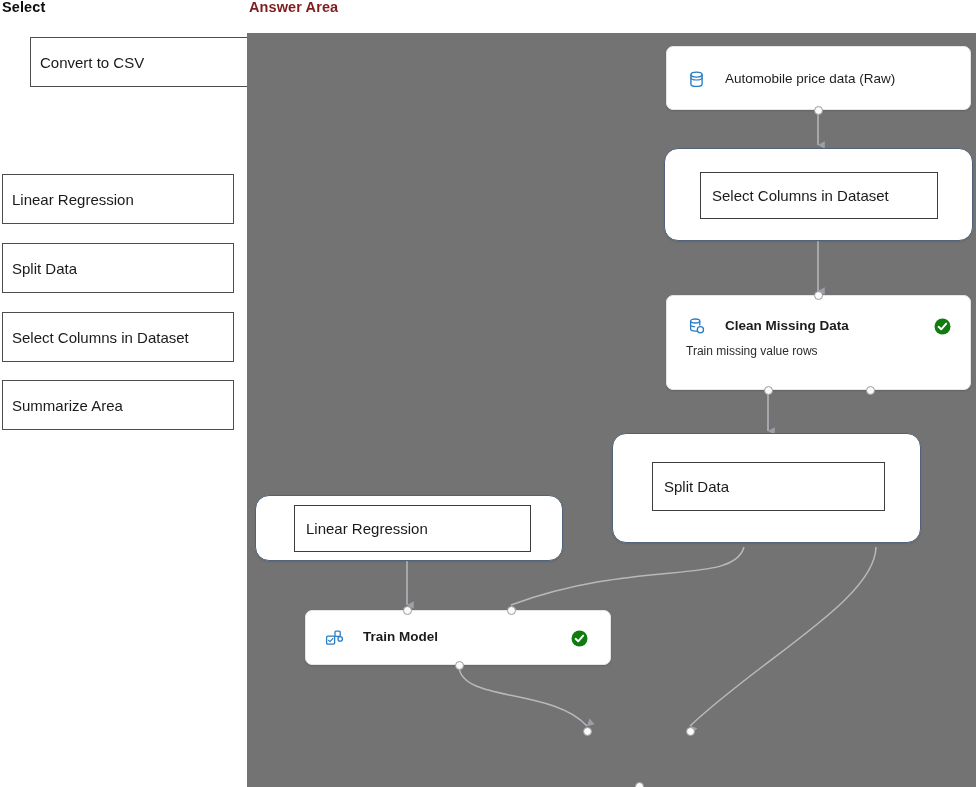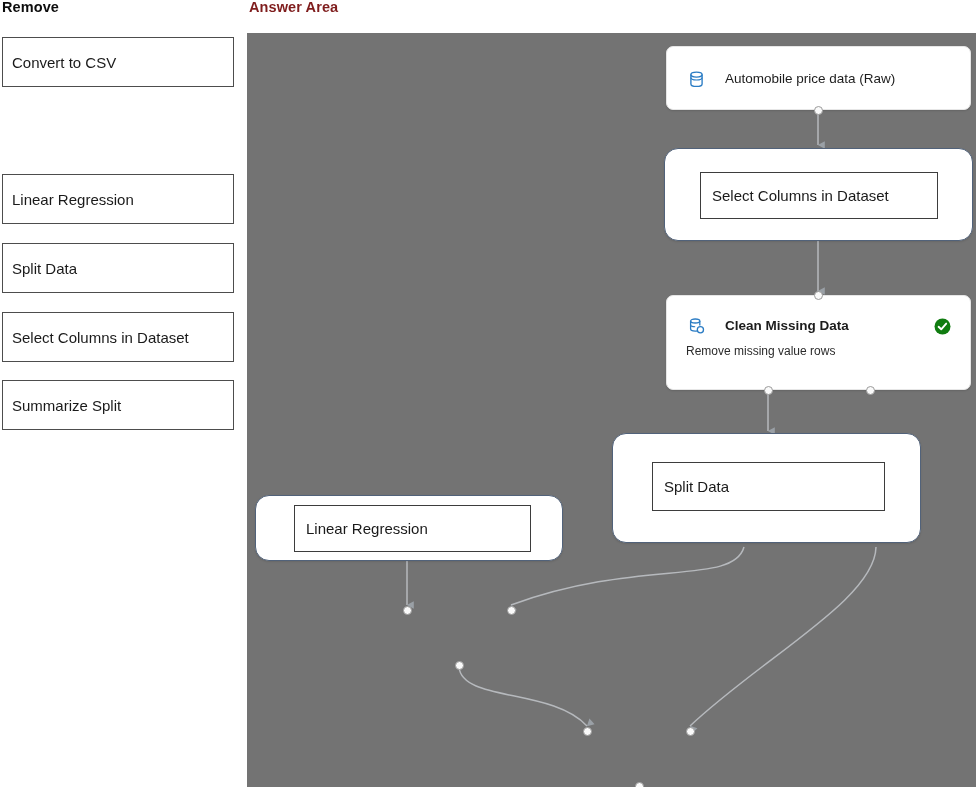--- a/index.html
+++ b/index.html
@@ -86,27 +86,27 @@
     position:absolute; width:9px; height:9px;
     border-radius:50%;
     background:#fafafa; border:1.3px solid #9b9b9b;
     box-sizing:border-box;
   }
 </style>
 </head>
 <body>
 
 <div id="modules-panel">
-  <div id="modules-heading">Remove</div>
-
-  <div class="module-item" style="top:37px;">Convert to CSV</div>
+  <div id="modules-heading">Select</div>
+
+  <div class="module-item" style="top:37px;margin-left:28px;">Convert to CSV</div>
   <div class="module-item" style="top:174px;">Linear Regression</div>
   <div class="module-item" style="top:243px;">Split Data</div>
   <div class="module-item" style="top:312px;">Select Columns in Dataset</div>
-  <div class="module-item" style="top:380px;">Summarize Split</div>
+  <div class="module-item" style="top:380px;">Summarize Area</div>
 </div>
 
 <div id="answer-heading">Answer Area</div>
 
 <div id="canvas">
 
   <svg id="edge-layer" viewBox="0 0 729 763" width="729" height="763">
     <defs>
       <marker id="arw" markerWidth="9" markerHeight="9" refX="4.2" refY="7.4" orient="auto" markerUnits="userSpaceOnUse">
         <path d="M0.4,0.6 L8.0,0.6 L4.2,7.6 Z" fill="#9aa0a6"></path>
@@ -150,40 +150,57 @@
     <span class="node-icon" style="left:20px; top:21px;">
       <svg width="19" height="19" viewBox="0 0 19 19">
         <ellipse cx="8.2" cy="4.0" rx="4.6" ry="2.0" fill="#ffffff" stroke="#2b7cc4" stroke-width="1.3"></ellipse>
         <path d="M3.6,4.0 L3.6,12.1 C3.6,13.2 5.7,14.1 8.2,14.1 C9.0,14.1 9.7,14.0 10.4,13.9" fill="none" stroke="#2b7cc4" stroke-width="1.3"></path>
         <path d="M12.8,4.0 L12.8,8.4" fill="none" stroke="#2b7cc4" stroke-width="1.3"></path>
         <path d="M3.6,7.8 C3.6,8.9 5.7,9.8 8.2,9.8" fill="none" stroke="#2b7cc4" stroke-width="1.1"></path>
         <circle cx="13.4" cy="12.8" r="3.1" fill="#ffffff" stroke="#2b7cc4" stroke-width="1.3"></circle>
       </svg>
     </span>
     <span class="node-title bold" style="left:58px; top:22px;">Clean Missing Data</span>
-    <span class="node-sub" style="left:19px; top:48px;">Remove missing value rows</span>
+    <span class="node-sub" style="left:19px; top:48px;">Train missing value rows</span>
     <span class="status-badge" style="left:267px; top:22px;">
       <svg width="17" height="17" viewBox="0 0 17 17">
         <circle cx="8.5" cy="8.5" r="8" fill="#107c10"></circle>
         <path d="M4.6,8.8 L7.2,11.3 L12.2,5.6" fill="none" stroke="#ffffff" stroke-width="1.9" stroke-linecap="round" stroke-linejoin="round"></path>
       </svg>
     </span>
   </div>
   <div class="port" style="left:567px; top:258px;"></div>
   <div class="port" style="left:517px; top:353px;"></div>
   <div class="port" style="left:619px; top:353px;"></div>
 
   <div class="node shell" style="left:365px; top:400px; width:309px; height:110px;">
     <div class="inner-box" style="left:39px; top:28px; width:233px; height:49px;">Split Data</div>
   </div>
 
   <div class="node shell" style="left:8px; top:462px; width:308px; height:66px;">
     <div class="inner-box" style="left:38px; top:9px; width:237px; height:47px;">Linear Regression</div>
   </div>
 
+  <div class="node card" style="left:58px; top:577px; width:306px; height:55px;">
+    <span class="node-icon" style="left:19px; top:18px;">
+      <svg width="19" height="19" viewBox="0 0 19 19">
+        <rect x="1.6" y="7.2" width="8.0" height="8.0" rx="1.1" fill="#ffffff" stroke="#2b7cc4" stroke-width="1.3"></rect>
+        <path d="M3.6,11.3 L5.0,12.7 L7.8,9.6" fill="none" stroke="#2b7cc4" stroke-width="1.2" stroke-linecap="round" stroke-linejoin="round"></path>
+        <rect x="10.0" y="2.2" width="5.2" height="5.2" rx="0.9" fill="#ffffff" stroke="#2b7cc4" stroke-width="1.3"></rect>
+        <circle cx="15.2" cy="9.9" r="2.2" fill="#ffffff" stroke="#2b7cc4" stroke-width="1.3"></circle>
+      </svg>
+    </span>
+    <span class="node-title bold" style="left:57px; top:18px;">Train Model</span>
+    <span class="status-badge" style="left:265px; top:19px;">
+      <svg width="17" height="17" viewBox="0 0 17 17">
+        <circle cx="8.5" cy="8.5" r="8" fill="#107c10"></circle>
+        <path d="M4.6,8.8 L7.2,11.3 L12.2,5.6" fill="none" stroke="#ffffff" stroke-width="1.9" stroke-linecap="round" stroke-linejoin="round"></path>
+      </svg>
+    </span>
+  </div>
   <div class="port" style="left:156px; top:573px;"></div>
   <div class="port" style="left:260px; top:573px;"></div>
   <div class="port" style="left:208px; top:628px;"></div>
 
   <div class="port" style="left:336px; top:694px;"></div>
   <div class="port" style="left:439px; top:694px;"></div>
   <div class="port" style="left:388px; top:749px;"></div>
 
 </div>
 

